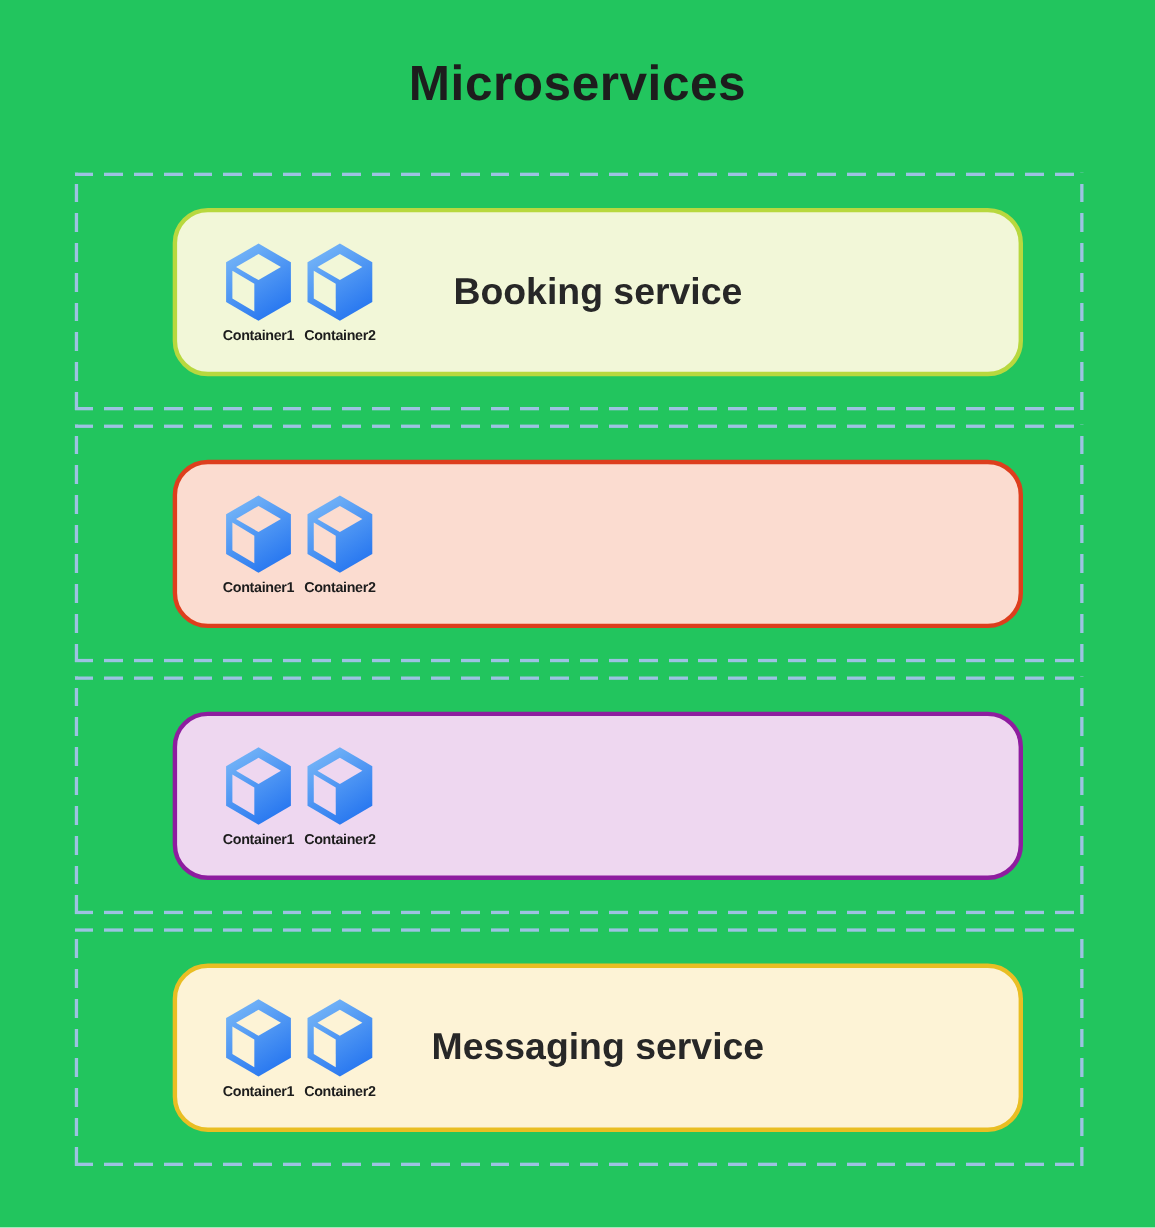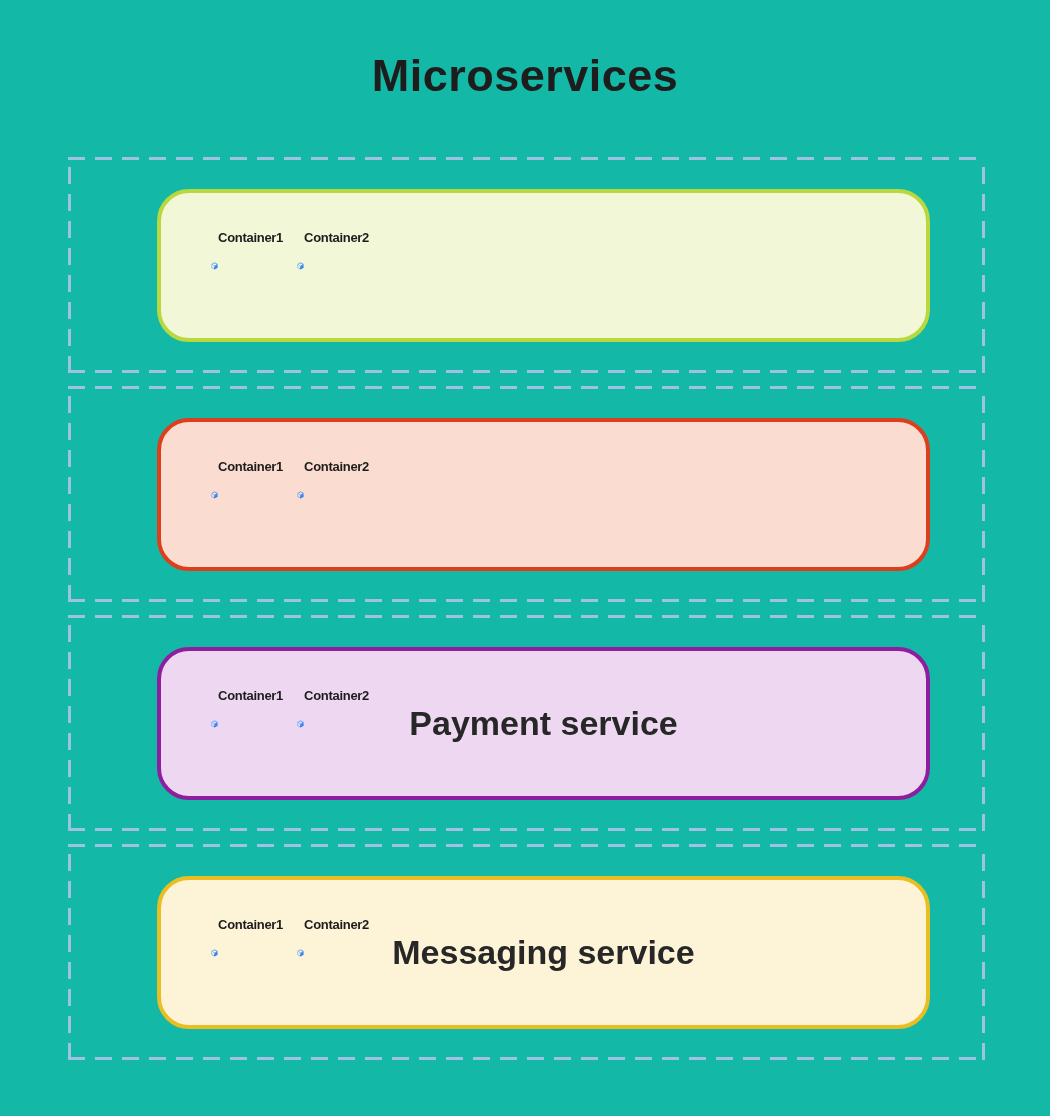--- a/index.html
+++ b/index.html
@@ -1,20 +1,20 @@
 <!DOCTYPE html>
 <html><head>
 <meta charset="utf-8">
 <style>
   html, body { margin: 0; padding: 0; background: #ffffff; }
   .stage {
     position: relative;
     width: 1050px;
     height: 1116px;
-    background: #14b8a6;
+    background: #22c55e;
     font-family: "Liberation Sans", sans-serif;
     overflow: hidden;
   }
   .title {
     position: absolute;
     top: 50px;
     left: 0;
     width: 100%;
     text-align: center;
     font-size: 45px;
@@ -69,22 +69,22 @@
     position: absolute;
     left: 38px;
     top: 50%;
     transform: translateY(-50%);
     display: flex;
     gap: 2px;
   }
   .container-icon {
     width: 72px;
     display: flex;
-    flex-direction: row;
-    margin-left: 12px;
+    flex-direction: column;
+    align-items: center;
   }
   .container-icon svg { display: block; width: 70px; height: 76px; }
   .container-label {
     margin-top: 2px;
     font-size: 13px;
     font-weight: 700;
     letter-spacing: -0.3px;
     color: #1c1c1c;
     white-space: nowrap;
   }
@@ -122,20 +122,21 @@
               </svg>
             <div class="container-label">Container1</div>
           </div>
           <div class="container-icon">
             <svg viewBox="0 0 72 80">
                 <use href="#cube"></use>
               </svg>
             <div class="container-label">Container2</div>
           </div>
         </div>
+        <div class="service-name">Booking service</div>
       </div>
     </div>
 
     <div class="boundary">
       <div class="card" style="--card-bg: #fbdcd0; --card-border: #dd3e1d;">
         <div class="icon-pair">
           <div class="container-icon">
             <svg viewBox="0 0 72 80">
                 <use href="#cube"></use>
               </svg>
@@ -160,21 +161,20 @@
               </svg>
             <div class="container-label">Container1</div>
           </div>
           <div class="container-icon">
             <svg viewBox="0 0 72 80">
                 <use href="#cube"></use>
               </svg>
             <div class="container-label">Container2</div>
           </div>
         </div>
-        <div class="service-name">Payment service</div>
       </div>
     </div>
 
     <div class="boundary">
       <div class="card" style="--card-bg: #fdf3d6; --card-border: #e9be23;">
         <div class="icon-pair">
           <div class="container-icon">
             <svg viewBox="0 0 72 80">
                 <use href="#cube"></use>
               </svg>

